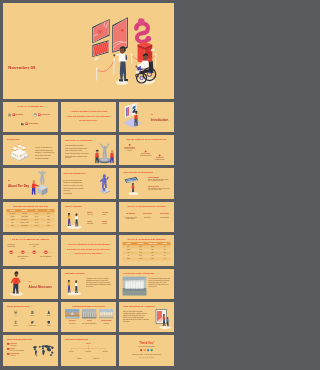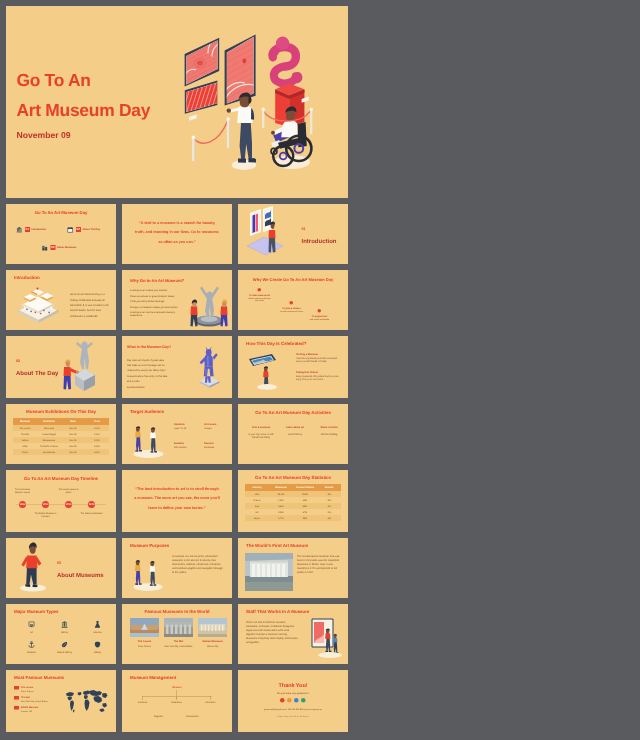--- a/index.html
+++ b/index.html
@@ -22,21 +22,20 @@
 .s-num{position:absolute;color:#e8402a;font-weight:bold;font-size:8px;}
 .s-secl{position:absolute;color:#b8342a;font-weight:bold;font-size:10px;}
 .ic{position:absolute;}
 .ic svg{width:100%;height:100%;display:block;}
 </style>
 </head>
 <body>
 
 <div class="page">
   <div class="hero">
-    <div class="hero-title"><span>Go To An</span><br><span>Art Museum Day</span></div>
     <div class="hero-date">November 09</div>
     <svg class="hero-art" viewBox="88 12 88 86" xmlns="http://www.w3.org/2000/svg">
   <defs>
     <clipPath id="cpA">
             <path d="M93.2 28 L108.8 20.1 L108.8 34.5 L93.2 42.2 Z"></path>
           </clipPath>
     <clipPath id="cpB">
             <path d="M93.2 46 L108.6 41.3 L108.6 51.6 L93.2 56 Z"></path>
           </clipPath>
     <clipPath id="cpC">

